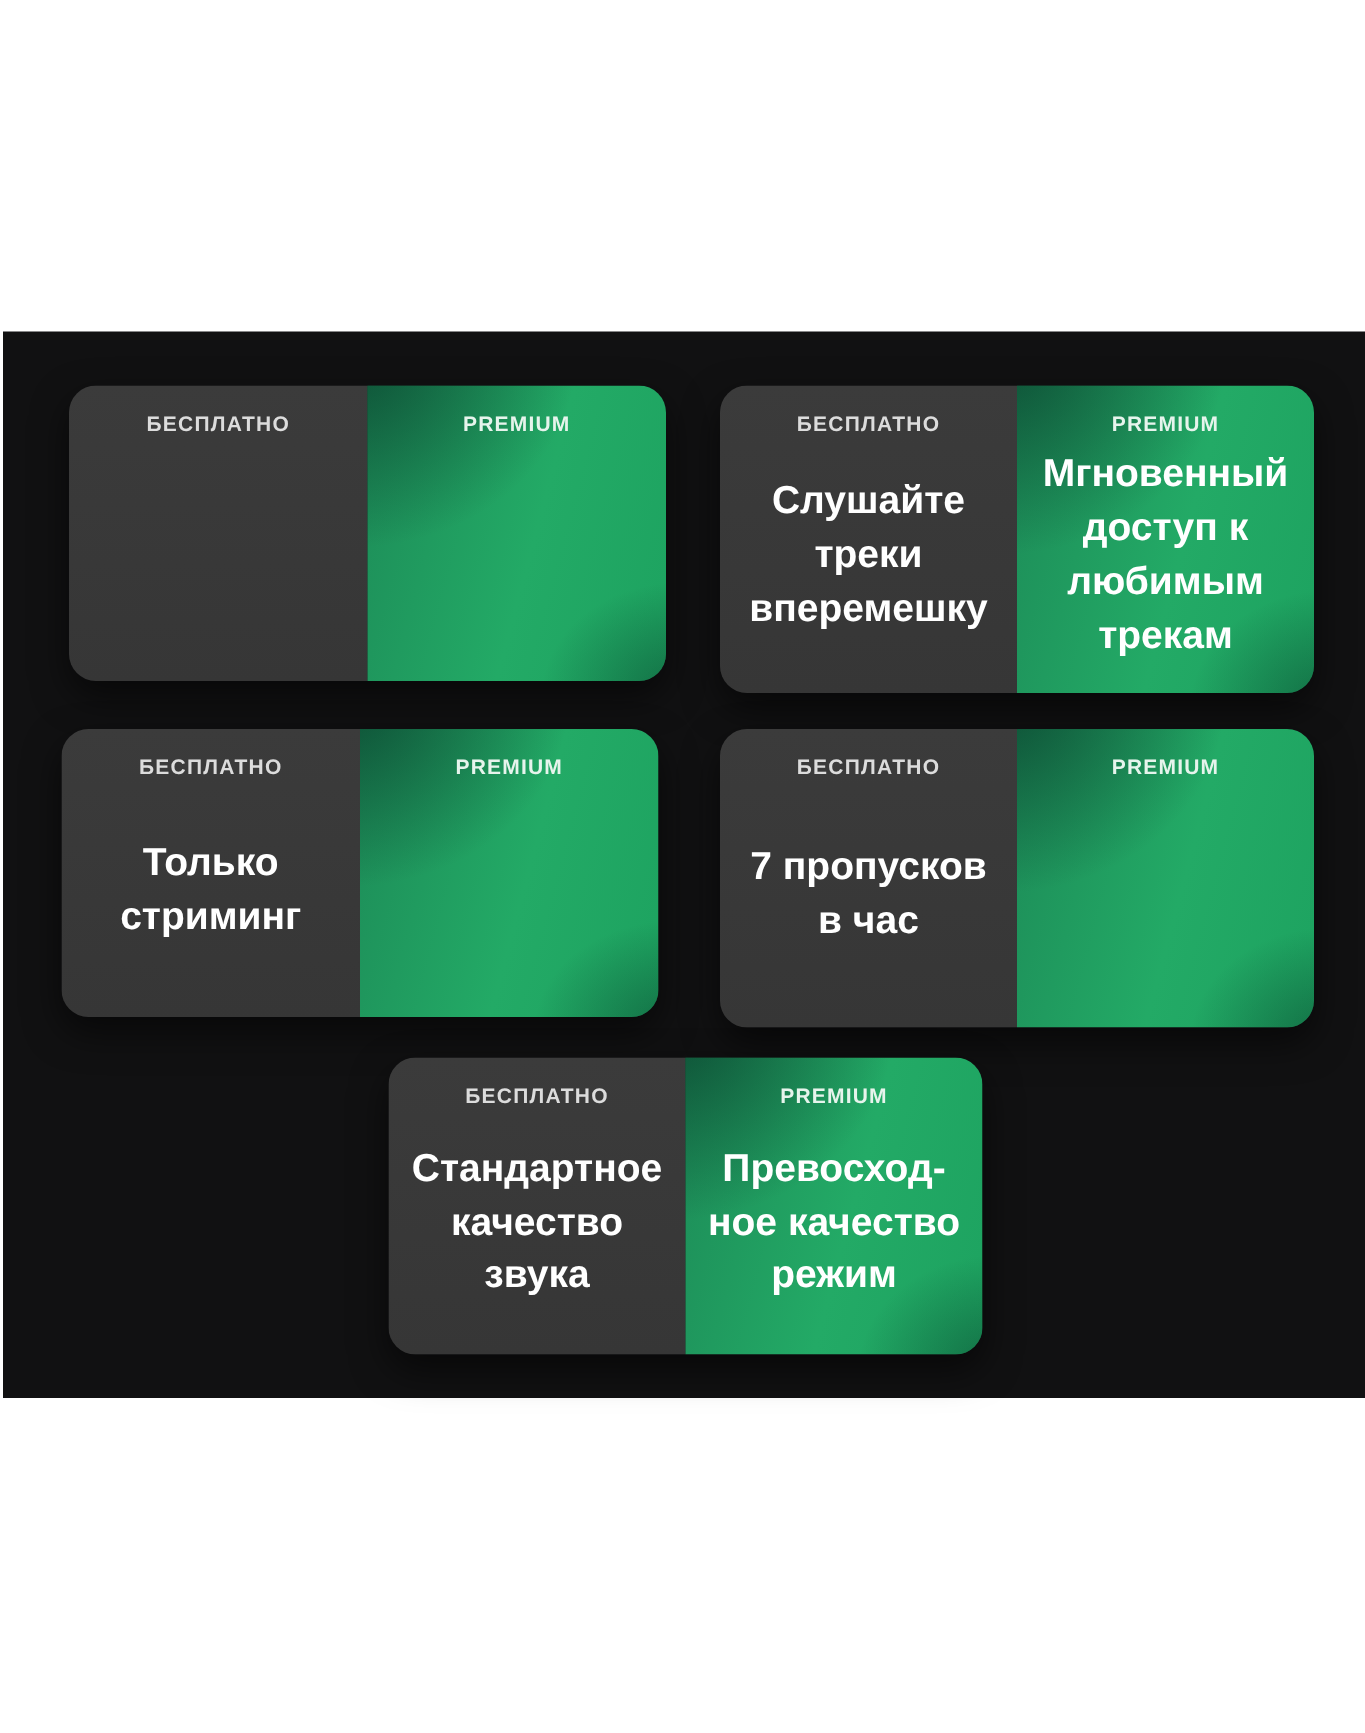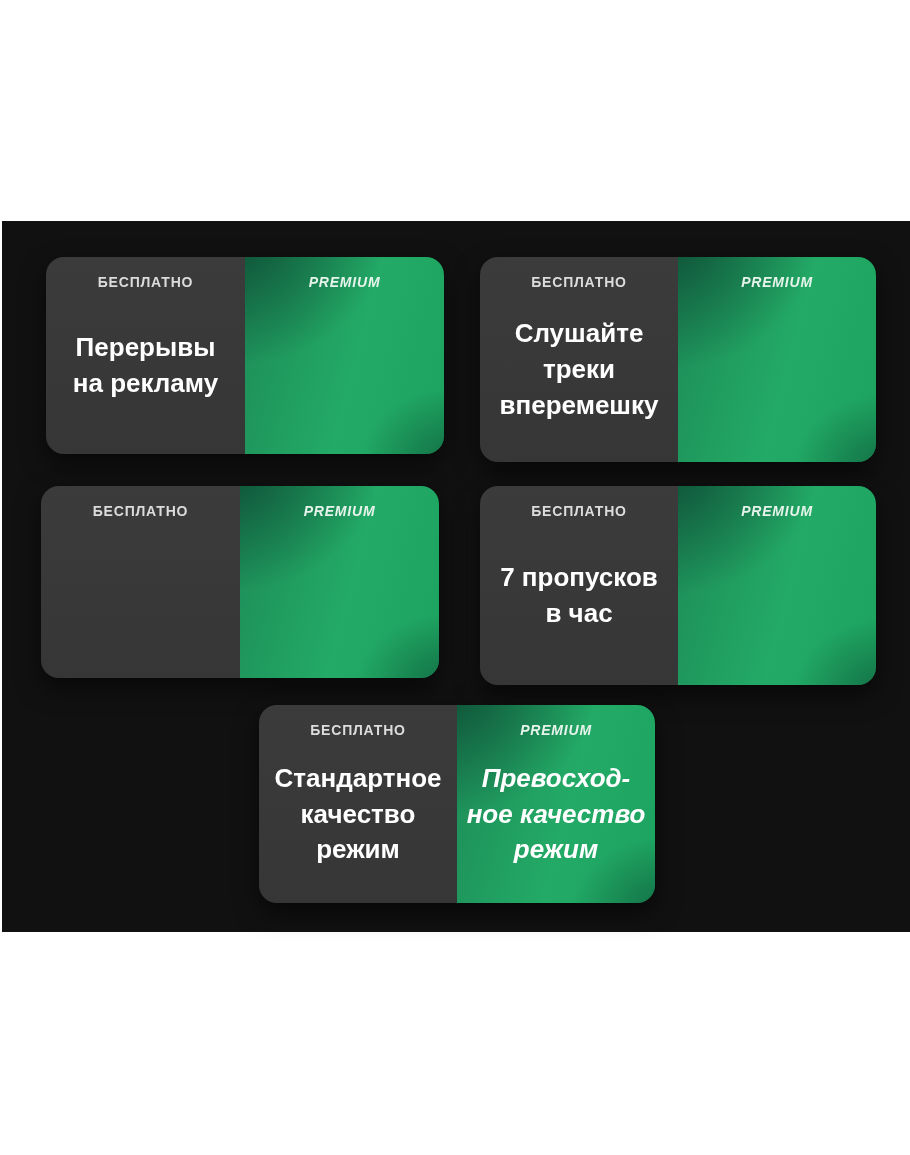--- a/index.html
+++ b/index.html
@@ -43,21 +43,20 @@
     min-width: 0;
   }
   .half.free {
     background: linear-gradient(180deg, #3b3b3b 0%, #363636 100%);
   }
   .half.premium {
     background:
       radial-gradient(150% 130% at -5% -10%, rgba(6,48,36,0.65) 0%, rgba(6,48,36,0) 50%),
       radial-gradient(85% 70% at 105% 105%, rgba(8,55,40,0.50) 0%, rgba(8,55,40,0) 55%),
       linear-gradient(105deg, #1d8c58 0%, #23aa66 55%, #1da360 100%);
-    font-style: italic;
   }
   .tier-label {
     margin-top: 17px;
     font-size: 14px;
     font-weight: 700;
     letter-spacing: 0.8px;
     color: #dcdcdc;
     text-transform: uppercase;
   }
   .half.premium .tier-label {
@@ -79,43 +78,47 @@
 </style>
 </head>
 <body>
 
 <div class="page">
   <div class="panel">
 
     <div class="card card1">
       <div class="half free">
         <div class="tier-label">БЕСПЛАТНО</div>
-        <div class="feature-text">Перерывы
-на рекламу</div>
       </div>
       <div class="half premium">
         <div class="tier-label">PREMIUM</div>
       </div>
     </div>
 
     <div class="card card2">
       <div class="half free">
         <div class="tier-label">БЕСПЛАТНО</div>
         <div class="feature-text">Слушайте
 треки
 вперемешку</div>
       </div>
       <div class="half premium">
         <div class="tier-label">PREMIUM</div>
+        <div class="feature-text">Мгновенный
+доступ к
+любимым
+трекам</div>
       </div>
     </div>
 
     <div class="card card3">
       <div class="half free">
         <div class="tier-label">БЕСПЛАТНО</div>
+        <div class="feature-text">Только
+стриминг</div>
       </div>
       <div class="half premium">
         <div class="tier-label">PREMIUM</div>
       </div>
     </div>
 
     <div class="card card4">
       <div class="half free">
         <div class="tier-label">БЕСПЛАТНО</div>
         <div class="feature-text">7 пропусков
@@ -124,21 +127,21 @@
       <div class="half premium">
         <div class="tier-label">PREMIUM</div>
       </div>
     </div>
 
     <div class="card card5">
       <div class="half free">
         <div class="tier-label">БЕСПЛАТНО</div>
         <div class="feature-text">Стандартное
 качество
-режим</div>
+звука</div>
       </div>
       <div class="half premium">
         <div class="tier-label">PREMIUM</div>
         <div class="feature-text">Превосход-
 ное качество
 режим</div>
       </div>
     </div>
 
   </div>

